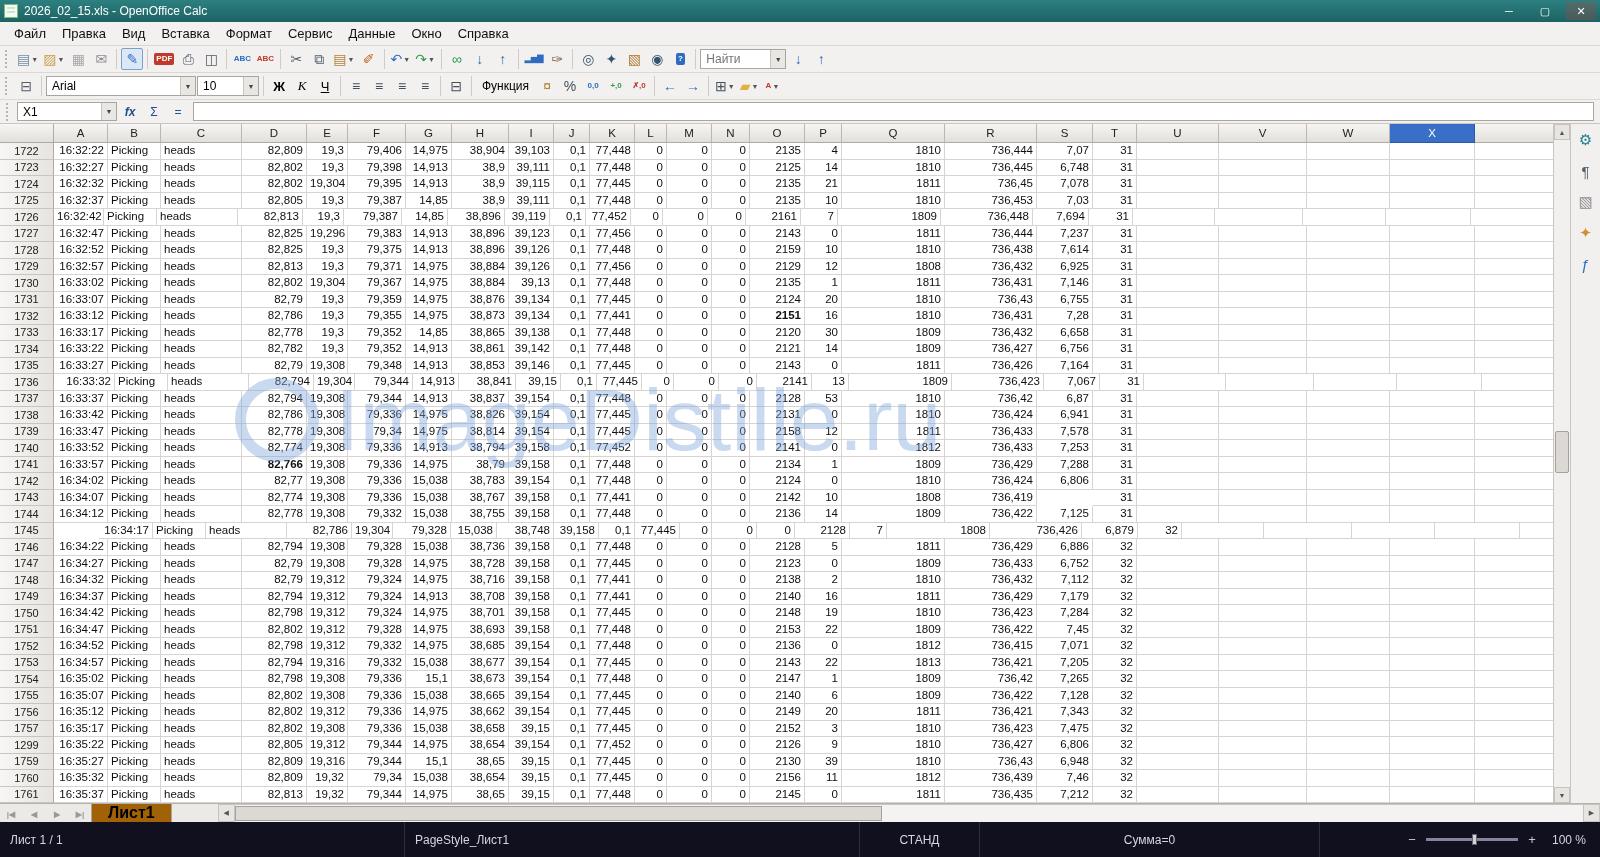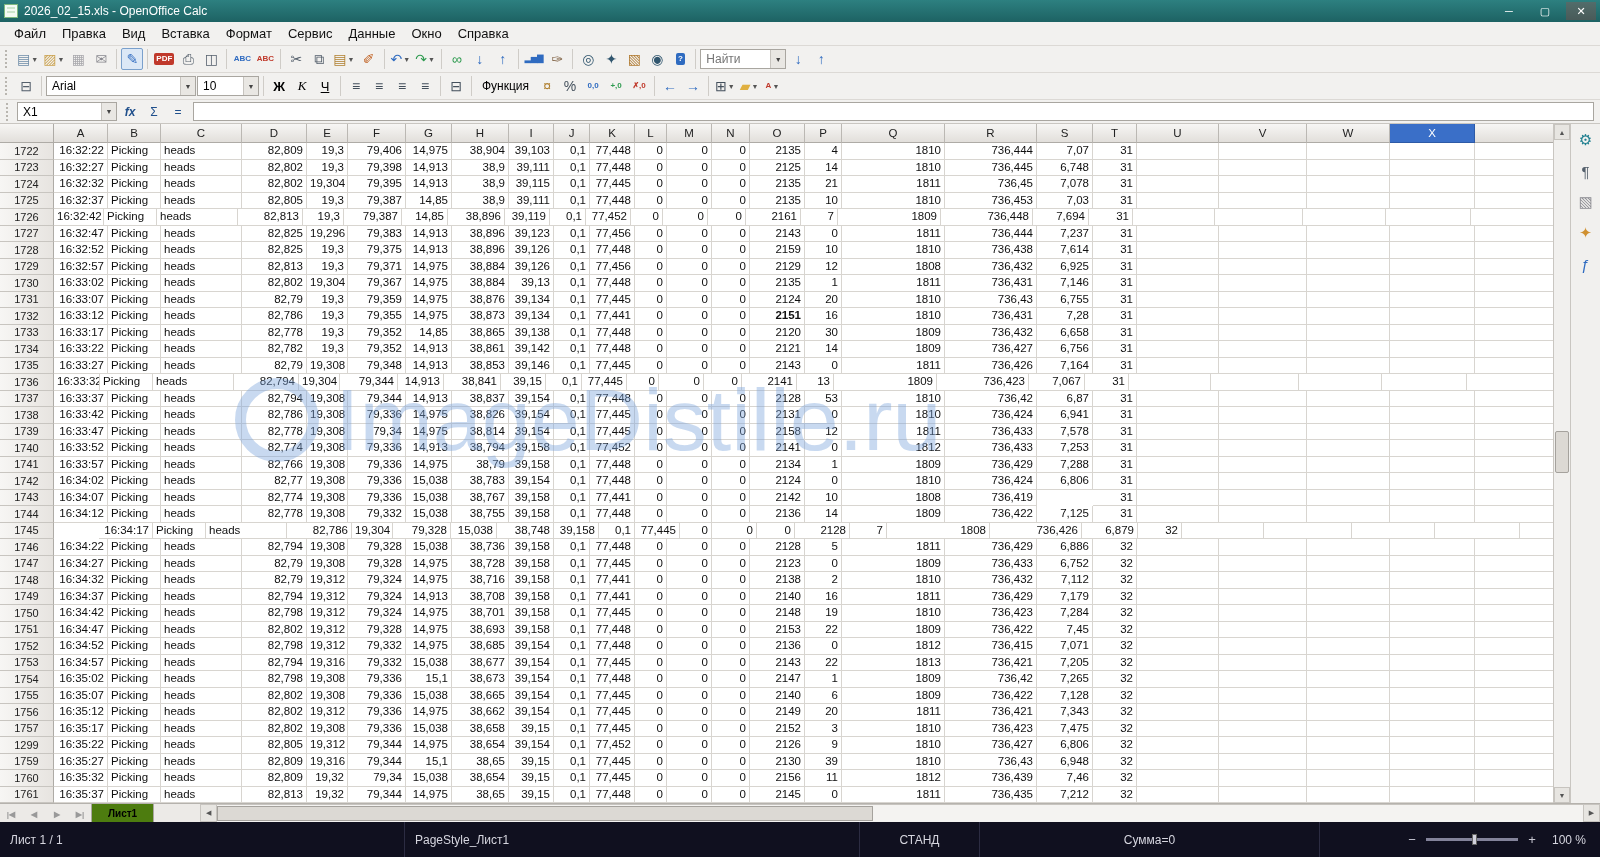--- a/index.html
+++ b/index.html
@@ -75,21 +75,21 @@
   
   .vscroll { width:17px; flex:0 0 auto; background:#f1f0ee; border-left:1px solid #c9c6c1; display:flex; flex-direction:column; }
   .vs-btn { height:16px; flex:0 0 auto; background:#e7e5e1; border:1px solid #c7c4bf; display:flex; align-items:center; justify-content:center; font-size:7px; color:#555; }
   .vs-track { flex:1; position:relative; }
   .vs-thumb { position:absolute; left:1px; right:1px; top:45%; height:42px; background:#dcd9d4; border:1px solid #a5a29d; border-radius:2px; }
   .sidestrip { width:30px; flex:0 0 auto; background:#f1f0ee; border-left:1px solid #c9c6c1; display:flex; flex-direction:column; align-items:center; padding-top:6px; gap:11px; }
   .side-icon { width:20px; height:20px; display:flex; align-items:center; justify-content:center; font-size:15px; }
 
   
   .sheetbar { height:19px; flex:0 0 auto; background:#eceae7; border-top:1px solid #b5b2ad; display:flex; align-items:stretch; font-size:11px; }
-  .sheet-tab { padding:0 16px; display:flex; align-items:center; background:#4d7c0f; border-left:1px solid #a9a6a0; border-right:1px solid #a9a6a0; font-weight:bold; font-size:10px; }
+  .sheet-tab { padding:0 16px; display:flex; align-items:center; background:#a16207; border-left:1px solid #a9a6a0; border-right:1px solid #a9a6a0; font-weight:bold; font-size:16px; }
   .tab-space { width:46px; }
   .hs-btn { width:17px; display:flex; align-items:center; justify-content:center; background:#e7e5e1; border:1px solid #c7c4bf; font-size:7px; color:#555; }
   .hs-track { flex:1; position:relative; background:#f4f3f1; border-top:1px solid #c7c4bf; }
   .hs-thumb { position:absolute; top:1px; bottom:1px; left:0; width:48%; background:#dcd9d4; border:1px solid #a5a29d; }
 
   
   .statusbar { height:35px; flex:0 0 auto; background:#10101f; color:#d6d6df; display:flex; align-items:stretch; font-size:12px; }
   .sb-seg { display:flex; align-items:center; padding:0 10px; border-right:1px solid #2c2c42; }
   .sb-1 { width:405px; }
   .sb-2 { width:455px; }
@@ -745,21 +745,21 @@
             <div class="cell right" style="width: 56px;">7,164</div>
             <div class="cell right" style="width: 44px;">31</div>
             <div class="cell right" style="width: 82px;"></div>
             <div class="cell right" style="width: 88px;"></div>
             <div class="cell right" style="width: 83px;"></div>
             <div class="cell right" style="width: 85px;"></div>
             <div class="filler-cell"></div>
           </div>
           <div class="row">
             <div class="rowhead">1736</div>
-            <div class="cell right" style="width: 46px;">16:33:32</div>
+            <div class="cell right" style="width: 61px;">16:33:32</div>
             <div class="cell left" style="width: 53px;">Picking</div>
             <div class="cell left" style="width: 81px;">heads</div>
             <div class="cell right" style="width: 65px;">82,794</div>
             <div class="cell right" style="width: 41px;">19,304</div>
             <div class="cell right" style="width: 58px;">79,344</div>
             <div class="cell right" style="width: 46px;">14,913</div>
             <div class="cell right" style="width: 57px;">38,841</div>
             <div class="cell right" style="width: 45px;">39,15</div>
             <div class="cell right" style="width: 36px;">0,1</div>
             <div class="cell right" style="width: 45px;">77,445</div>
@@ -888,21 +888,21 @@
             <div class="cell right" style="width: 88px;"></div>
             <div class="cell right" style="width: 83px;"></div>
             <div class="cell right" style="width: 85px;"></div>
             <div class="filler-cell"></div>
           </div>
           <div class="row">
             <div class="rowhead">1741</div>
             <div class="cell right" style="width: 54px;">16:33:57</div>
             <div class="cell left" style="width: 53px;">Picking</div>
             <div class="cell left" style="width: 81px;">heads</div>
-            <div class="cell right" style="width: 65px;">82,766</div>
+            <div class="cell right" style="width: 65px; font-weight: bold;">82,766</div>
             <div class="cell right" style="width: 41px;">19,308</div>
             <div class="cell right" style="width: 58px;">79,336</div>
             <div class="cell right" style="width: 46px;">14,975</div>
             <div class="cell right" style="width: 57px;">38,79</div>
             <div class="cell right" style="width: 45px;">39,158</div>
             <div class="cell right" style="width: 36px;">0,1</div>
             <div class="cell right" style="width: 45px;">77,448</div>
             <div class="cell right" style="width: 32px;">0</div>
             <div class="cell right" style="width: 45px;">0</div>
             <div class="cell right" style="width: 38px;">0</div>

